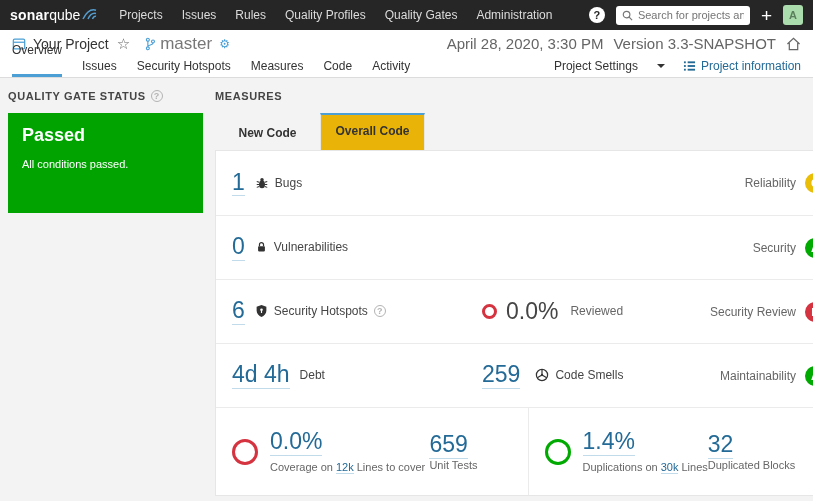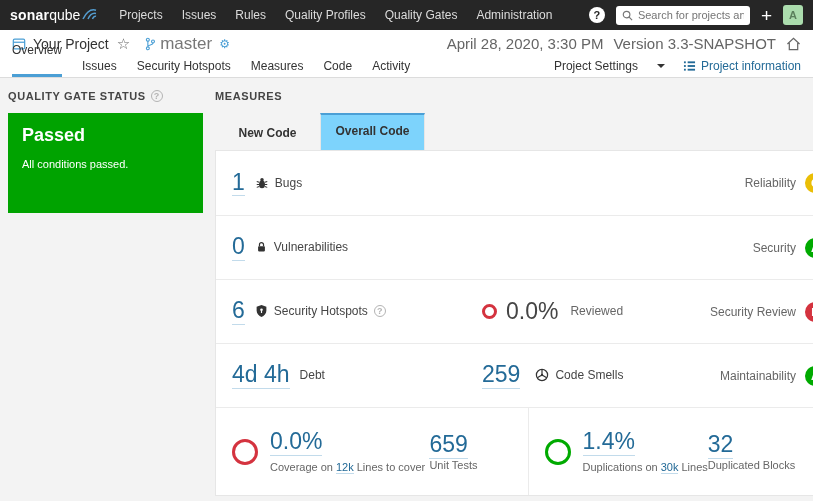--- a/index.html
+++ b/index.html
@@ -47,21 +47,21 @@
 
   .left-col { width:195px; margin-right:12px; flex:none; }
   .qg-card { background:#00a300; height:100px; padding:12px 14px; }
   .qg-status { color:#fff; font-size:18px; font-weight:bold; margin-bottom:12px; }
   .qg-sub { color:#fff; font-size:11px; }
 
   .right-col { flex:1; }
   .m-tabs { display:flex; align-items:flex-end; height:37px; }
   .mtab { width:105px; text-align:center; font-size:12px; font-weight:bold; color:#333; cursor:pointer; }
   .mtab.inactive { height:33px; line-height:33px; background:#f3f3f3; }
-  .mtab.active { height:37px; line-height:33px; background:#7dd3fc; border-top:2px solid #4b9fd5; border-left:1px solid #e6e6e6; border-right:1px solid #e6e6e6; }
+  .mtab.active { height:37px; line-height:33px; background:#eab308; border-top:2px solid #4b9fd5; border-left:1px solid #e6e6e6; border-right:1px solid #e6e6e6; }
 
   .m-panel { background:#fff; border:1px solid #e6e6e6; }
   .mrow { display:flex; align-items:center; height:64px; padding:0 16px; border-top:1px solid #ebebeb; }
   .mrow:first-child { border-top:none; }
   .metric-left { width:250px; display:flex; align-items:center; gap:10px; flex:none; }
   .num { font-size:23px; color:#236a97; line-height:1.05; border-bottom:1px solid #c2dbeb; padding-bottom:1px; cursor:pointer; }
   .mlabel { font-size:12px; color:#454545; display:flex; align-items:center; gap:6px; }
   .mid { display:flex; align-items:center; gap:9px; }
   .num-dark { font-size:23px; color:#454545; line-height:1.05; }
   .midlabel { font-size:12px; color:#666; margin-left:3px; }

